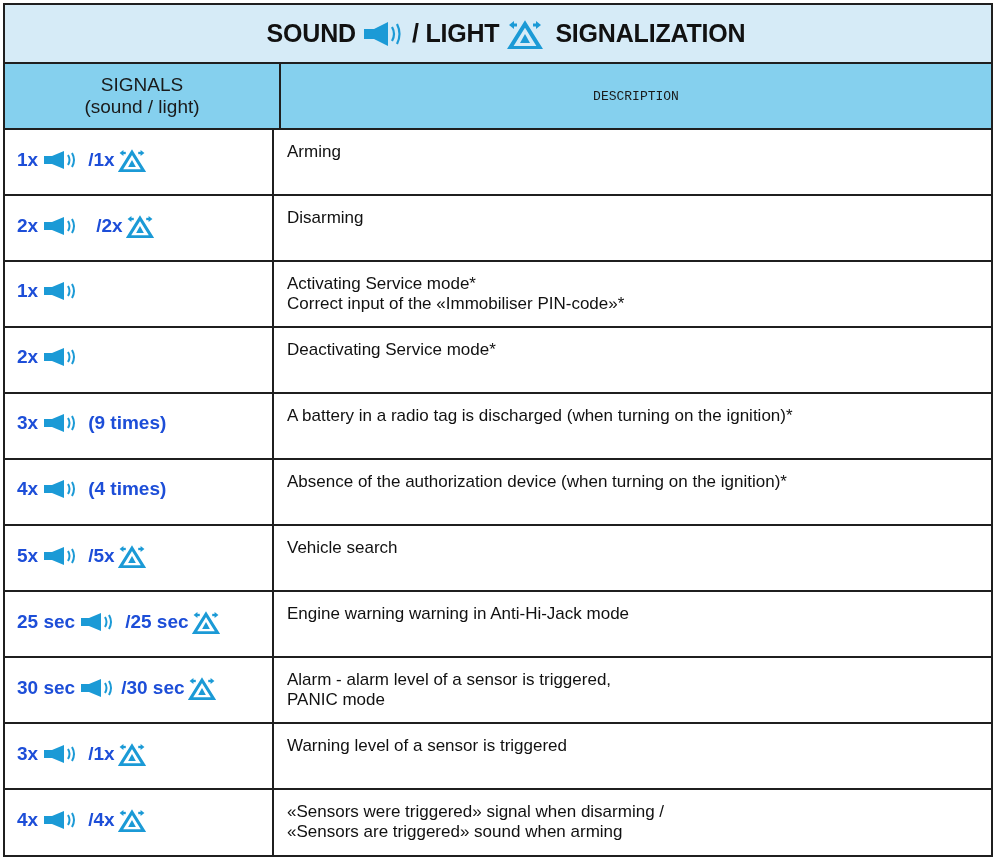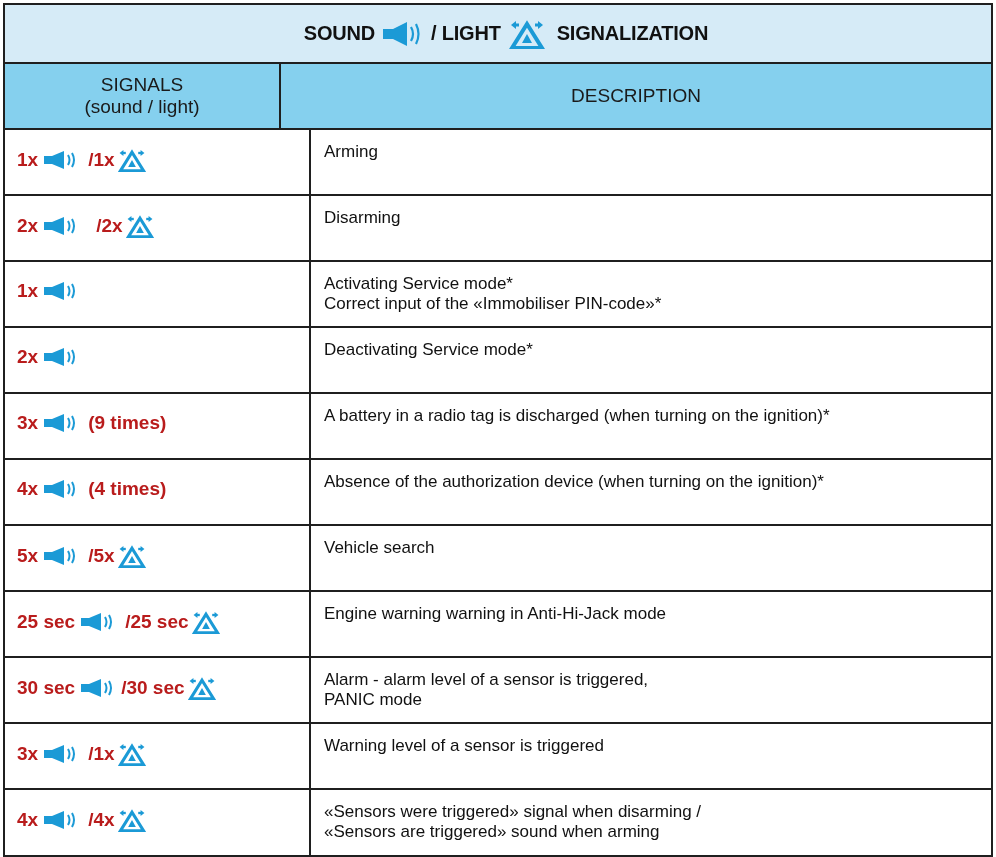--- a/index.html
+++ b/index.html
@@ -1,25 +1,25 @@
 <!DOCTYPE html>
 <html><head>
 <meta charset="utf-8">
 <style>
   html, body { margin: 0; padding: 0; background: #ffffff; }
   body { width: 996px; height: 857px; position: relative; overflow: hidden; font-family: "Liberation Sans", "DejaVu Sans", sans-serif; }
   .tbl { position: absolute; left: 3px; top: 3px; width: 990px; border: 2px solid #1f1f1f; box-sizing: border-box; border-collapse: collapse; }
-  .title-row { height: 57px; background: #d6ebf7; border-bottom: 2px solid #1f1f1f; display: flex; align-items: center; justify-content: center; font-weight: bold; font-size: 20px; color: #111; letter-spacing: -0.2px; padding-left: 16px; }
+  .title-row { height: 57px; background: #d6ebf7; border-bottom: 2px solid #1f1f1f; display: flex; align-items: center; justify-content: center; font-weight: bold; font-size: 25px; color: #111; letter-spacing: -0.2px; padding-left: 16px; }
   .title-row svg { margin: 0 6px; }
   .head-row { height: 64px; background: #85d0ee; border-bottom: 2px solid #1f1f1f; display: flex; }
   .head-row .c1 { width: 274px; border-right: 2px solid #1f1f1f; display: flex; flex-direction: column; align-items: center; justify-content: center; font-size: 19px; color: #1a1a1a; line-height: 22px; }
-  .head-row .c2 { flex: 1; display: flex; align-items: center; justify-content: center; font-size: 19px; color: #1a1a1a; }
+  .head-row .c2 { flex: 1; display: flex; align-items: center; justify-content: center; font-size: 13px; color: #1a1a1a; font-family: Liberation Mono, monospace; }
   .row { height: 64px; display: flex; border-bottom: 2px solid #1f1f1f; }
   .row:last-child { border-bottom: none; height: 65px; }
-  .row .c1 { width: 306px; border-right: 2px solid #1f1f1f; display: flex; align-items: flex-start; padding: 18px 0 0 12px; box-sizing: border-box; color: #b91c1c; font-weight: bold; font-size: 19px; white-space: nowrap; }
+  .row .c1 { width: 269px; border-right: 2px solid #1f1f1f; display: flex; align-items: flex-start; padding: 18px 0 0 12px; box-sizing: border-box; color: #1d4ed8; font-weight: bold; font-size: 19px; white-space: nowrap; }
   .row .c1 .sig { display: inline-flex; align-items: center; gap: 3px; }
   .row .c1 svg { flex: none; }
   .row .c2 { flex: 1; padding: 12px 1px 0 13px; box-sizing: border-box; font-size: 17px; color: #111; line-height: 20px; }
   .row .c2 div { white-space: nowrap; }
 </style>
 </head>
 <body>
 
 <div class="tbl">
   <div class="title-row">

